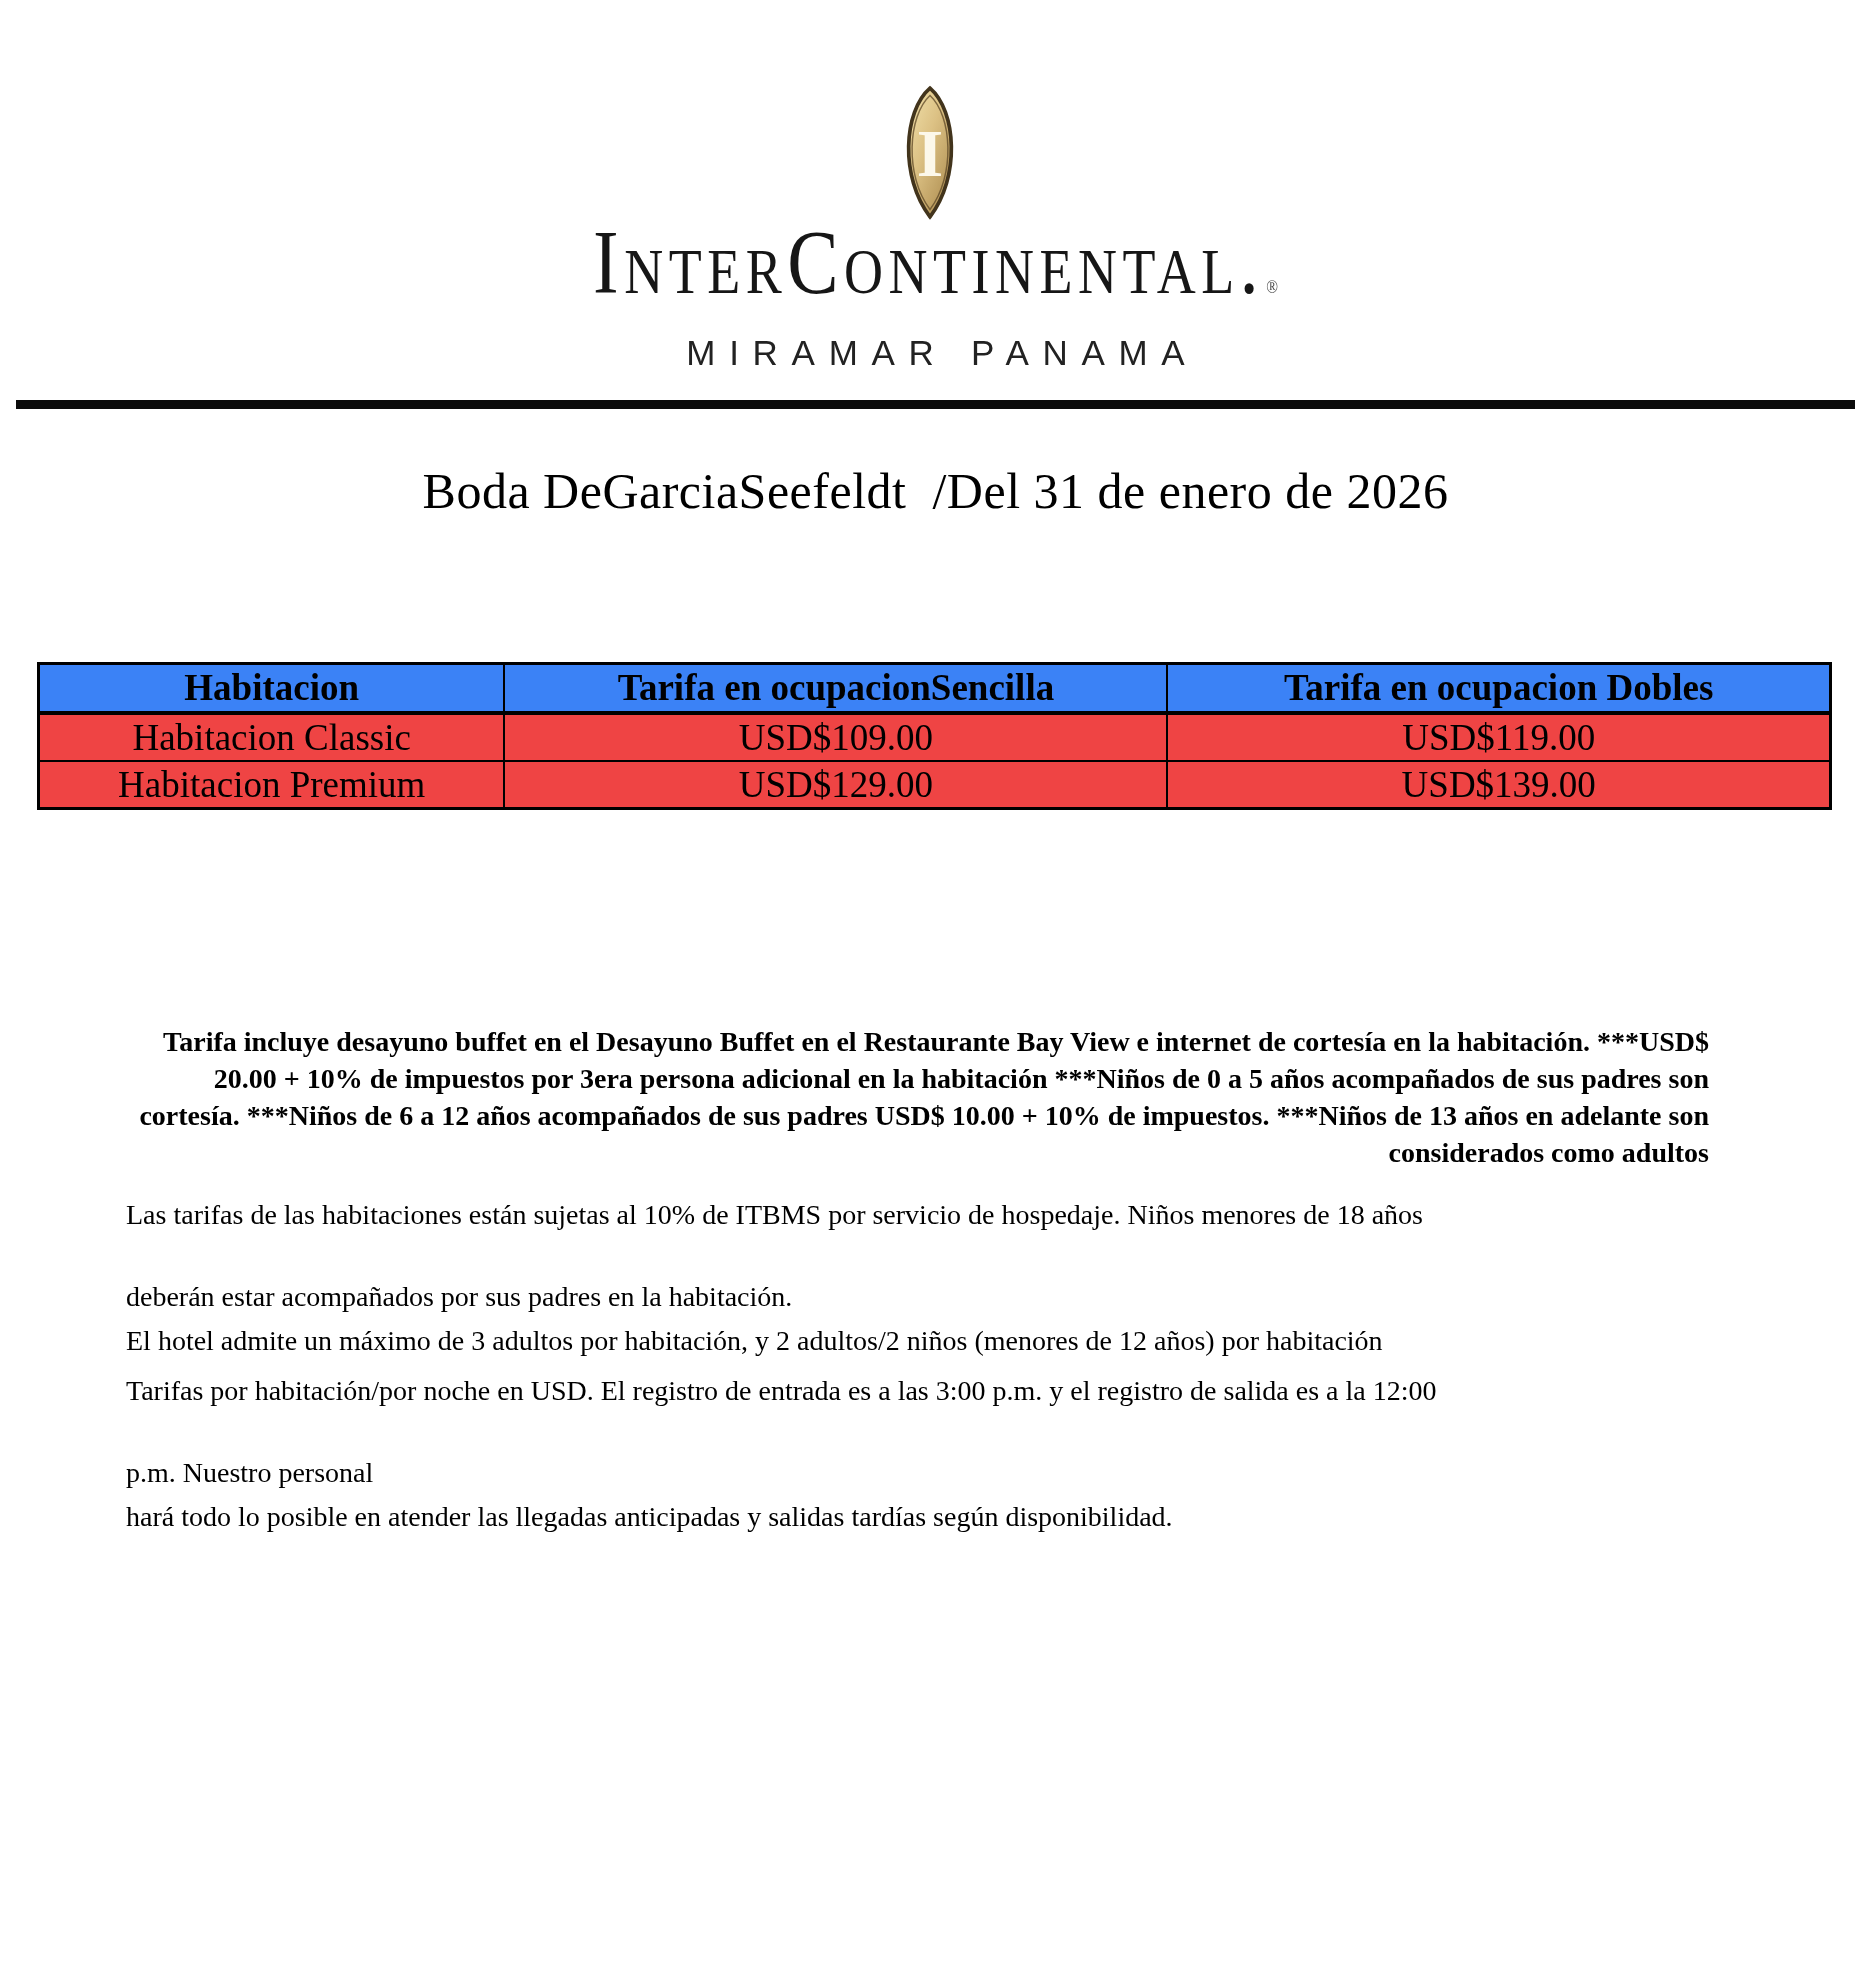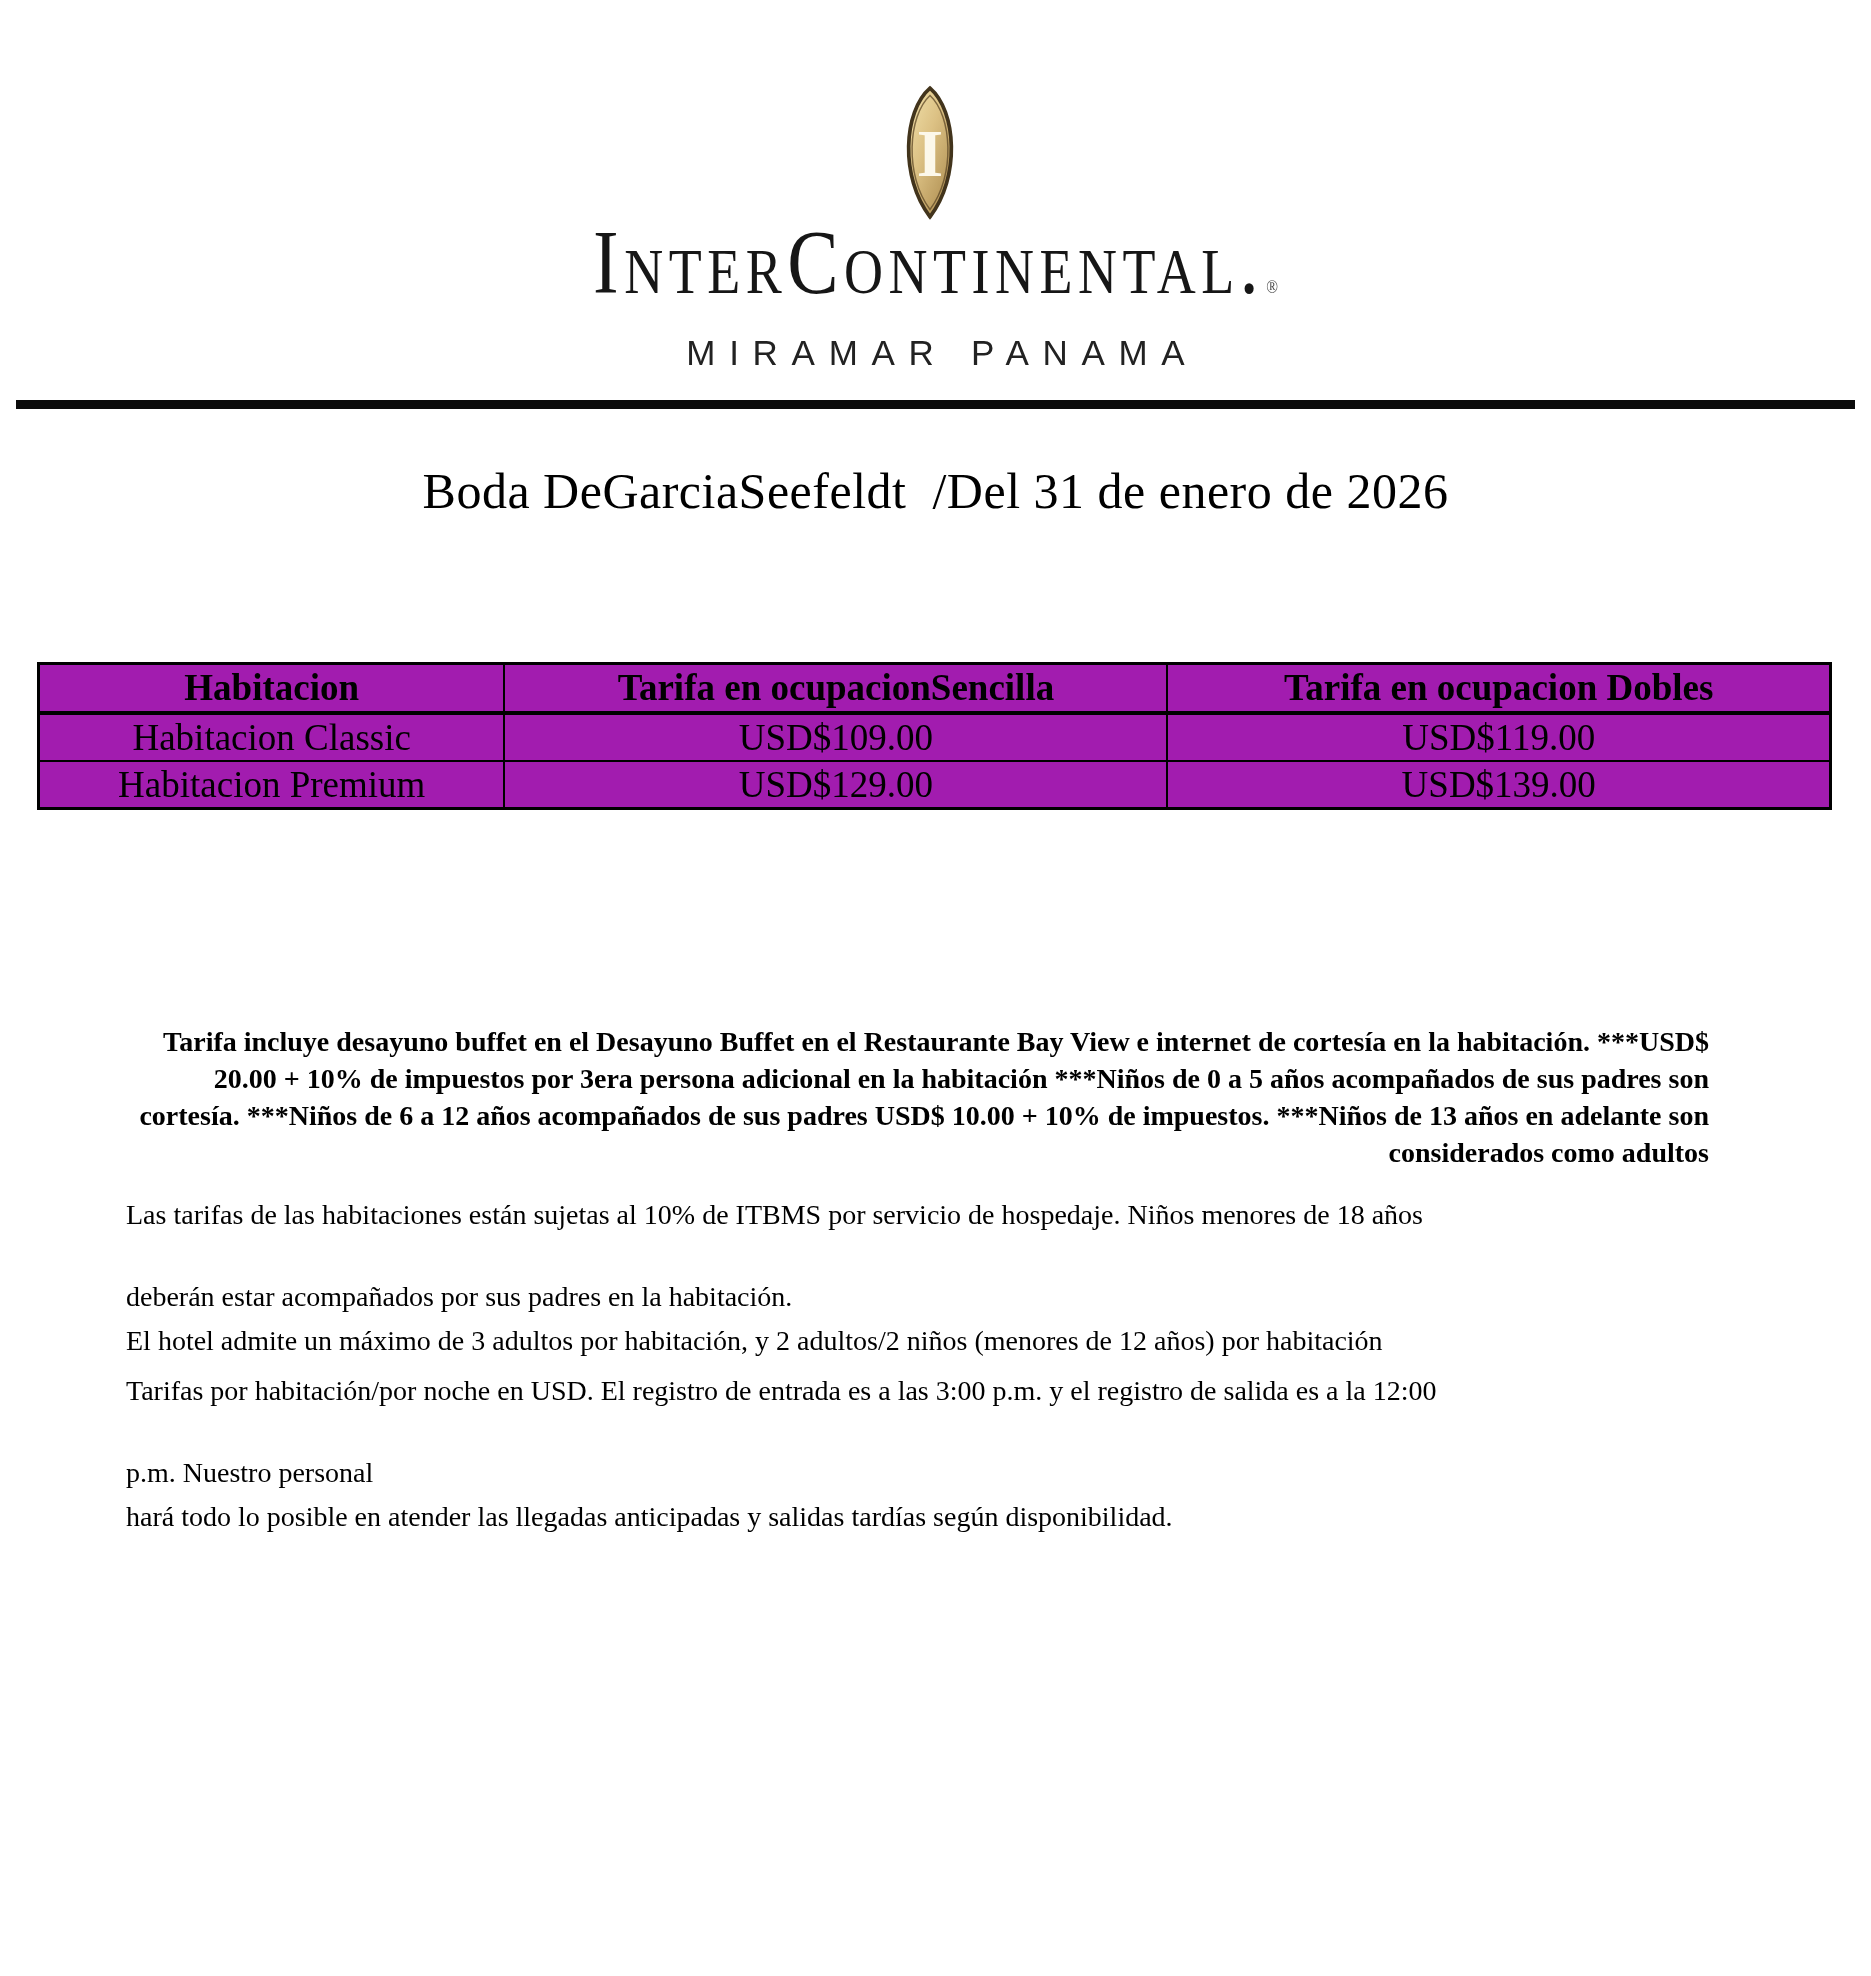--- a/index.html
+++ b/index.html
@@ -51,30 +51,30 @@
   table.rates {
     position: absolute; top: 662px; left: 37px;
     width: 1795px; border-collapse: collapse;
     border: 3.7px solid #000;
     table-layout: fixed;
   }
   table.rates col.c1 { width: 26%; }
   table.rates col.c2 { width: 37%; }
   table.rates col.c3 { width: 37%; }
   table.rates th {
-    background: #a21caf;
+    background: #3b82f6;
     border: 2.7px solid #000; border-bottom: 4.6px solid #000;
     height: 49px; font-size: 37px; font-weight: bold;
     text-align: center; vertical-align: middle;
   }
   table.rates td {
     border: 2.7px solid #000;
     height: 48px; font-size: 37px;
     text-align: center; vertical-align: middle;
-    background: #a21caf;
+    background: #ef4444;
   }
 
   
   .notes {
     position: absolute; top: 1023px; left: 126px; width: 1605px;
     font-size: 28px;
   }
   .bold-note {
     font-weight: bold; line-height: 37px; width: 1583px;
     text-align: right;

